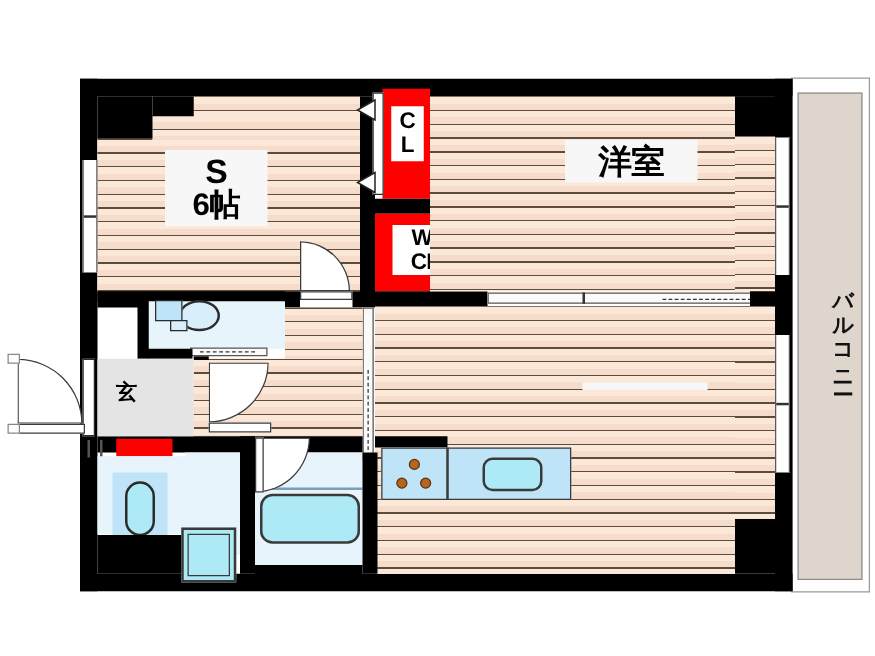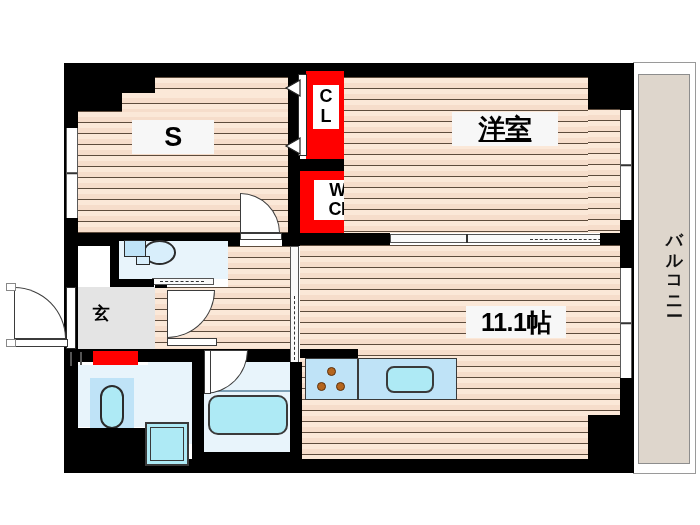--- a/index.html
+++ b/index.html
@@ -82,20 +82,21 @@
 
   <div class="abs wall" style="left:78px;top:77px;width:44px;height:34px;"></div>
   <div class="abs wall" style="left:122px;top:77px;width:33px;height:16px;"></div>
 
   <div class="abs win-v" style="left:66px;top:128px;width:12px;height:90px;">
     <div class="mullion-h" style="left:0;right:0;"></div>
   </div>
 
   <div class="lbl lbl-room" style="left:132px;top:120px;width:72px;">
     <span>S</span>
+    <span class="sub">6帖</span>
   </div>
 
   <div class="abs wall" style="left:78px;top:233px;width:136px;height:13px;"></div>
 
   <div class="abs swing q-tr" style="left:240px;top:193px;width:40px;height:40px;"></div>
   <div class="abs doorleaf" style="left:240px;top:233px;width:42px;height:7px;"></div>
   <div class="abs wall" style="left:214px;top:233px;width:26px;height:13px;"></div>
   <div class="abs wall" style="left:282px;top:233px;width:18px;height:13px;"></div>
 
   <div class="abs wall" style="left:288px;top:77px;width:12px;height:166px;"></div>
@@ -126,39 +127,38 @@
   <div class="abs doorleaf" style="left:383px;top:168px;width:7px;height:38px;"></div>
 
   <div class="abs floor" style="left:344px;top:77px;width:276px;height:156px;"></div>
   <div class="abs wall" style="left:588px;top:77px;width:32px;height:32px;"></div>
   <div class="abs floor" style="left:588px;top:109px;width:32px;height:124px;"></div>
 
   <div class="abs win-v" style="left:620px;top:110px;width:12px;height:110px;">
     <div class="mullion-h" style="left:0;right:0;"></div>
   </div>
 
-  <div class="lbl lbl-room" style="left:452px;top:112px;width:96px;text-decoration:underline;">
+  <div class="lbl lbl-room" style="left:452px;top:112px;width:96px;">
     <span>洋室</span>
   </div>
 
   <div class="abs slider" style="left:390px;top:234px;width:230px;height:9px;"></div>
   <div class="abs" style="left:466px;top:234px;width:1.5px;height:9px;background:#333;"></div>
   <div class="abs dashed-h" style="left:530px;top:239px;width:86px;height:1px;"></div>
   <div class="abs wall" style="left:600px;top:233px;width:20px;height:12px;"></div>
 
   <div class="abs floor" style="left:300px;top:245px;width:320px;height:214px;"></div>
   <div class="abs wall" style="left:588px;top:415px;width:32px;height:44px;"></div>
   <div class="abs floor" style="left:588px;top:245px;width:32px;height:170px;"></div>
 
   <div class="abs win-v" style="left:620px;top:268px;width:12px;height:110px;">
     <div class="mullion-h" style="left:0;right:0;"></div>
   </div>
 
   <div class="lbl lbl-room" style="left:466px;top:306px;width:90px;">
-    <span class="sub">11.1帖</span>
   </div>
 
   <div class="abs slider" style="left:290px;top:246px;width:9px;height:122px;"></div>
   <div class="abs" style="left:294px;top:296px;width:1.5px;height:64px;border-left:1.5px dashed #333;"></div>
 
   <div class="abs floor" style="left:155px;top:287px;width:135px;height:62px;"></div>
   <div class="abs floor" style="left:228px;top:246px;width:62px;height:41px;"></div>
   <div class="abs wall" style="left:155px;top:246px;width:12px;height:42px;"></div>
   <div class="abs wall" style="left:78px;top:349px;width:212px;height:13px;"></div>
 

